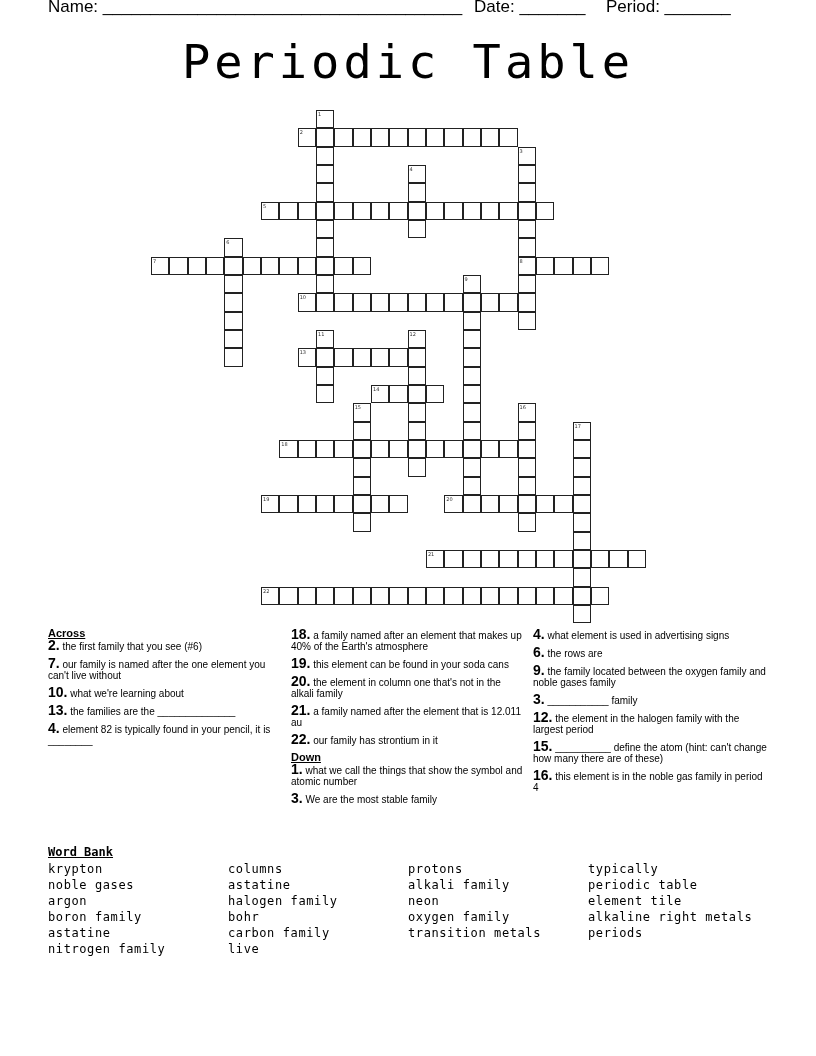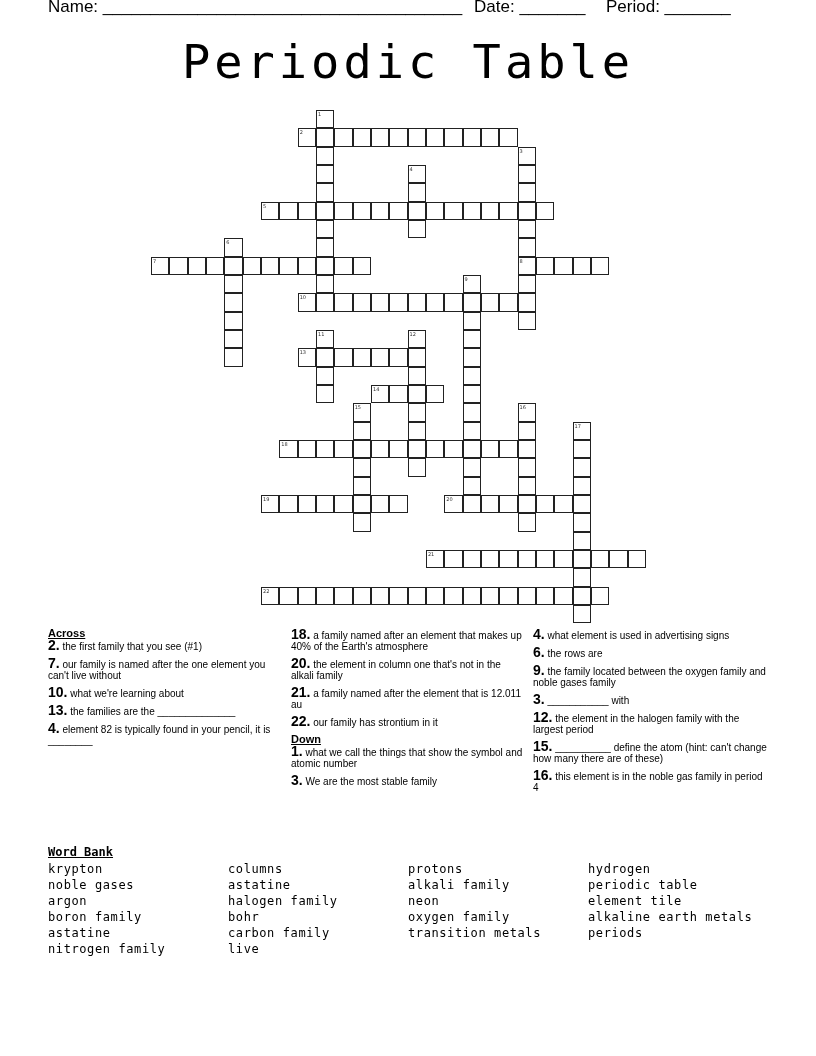--- a/index.html
+++ b/index.html
@@ -271,42 +271,43 @@
     <div class="cell" style="left: 329.94px; top: 476.58px;"></div>
     <div class="cell" style="left: 348.27px; top: 476.58px;"></div>
     <div class="cell" style="left: 366.6px; top: 476.58px;"></div>
     <div class="cell" style="left: 384.93px; top: 476.58px;"></div>
     <div class="cell" style="left: 403.26px; top: 476.58px;"></div>
     <div class="cell" style="left: 439.92px; top: 476.58px;"></div>
   </div>
 
 <div class="clues col" style="left:48px; top:628px;">
   <div class="sect">Across</div>
-  <div class="clue"><b>2.</b> <span>the first family that you see (#1)</span></div>
+  <div class="clue"><b>2.</b> <span>the first family that you see (#6)</span></div>
   <div class="clue"><b>7.</b> <span>our family is named after the one element you can't live without</span></div>
   <div class="clue"><b>10.</b> <span>what we're learning about</span></div>
   <div class="clue"><b>13.</b> <span>the families are the ______________</span></div>
   <div class="clue"><b>4.</b> <span>element 82 is typically found in your pencil, it is ________</span></div>
 </div>
 
 <div class="clues col" style="left:291px; top:629px;">
   <div class="clue"><b>18.</b> <span>a family named after an element that makes up 40% of the Earth's atmosphere</span></div>
+  <div class="clue"><b>19.</b> <span>this element can be found in your soda cans</span></div>
   <div class="clue"><b>20.</b> <span>the element in column one that's not in the alkali family</span></div>
   <div class="clue"><b>21.</b> <span>a family named after the element that is 12.011 au</span></div>
   <div class="clue"><b>22.</b> <span>our family has strontium in it</span></div>
   <div class="sect">Down</div>
   <div class="clue"><b>1.</b> <span>what we call the things that show the symbol and atomic number</span></div>
   <div class="clue"><b>3.</b> <span>We are the most stable family</span></div>
 </div>
 
 <div class="clues col" style="left:533px; top:629px;">
   <div class="clue"><b>4.</b> <span>what element is used in advertising signs</span></div>
   <div class="clue"><b>6.</b> <span>the rows are</span></div>
   <div class="clue"><b>9.</b> <span>the family located between the oxygen family and noble gases family</span></div>
-  <div class="clue"><b>3.</b> <span>___________ with</span></div>
+  <div class="clue"><b>3.</b> <span>___________ family</span></div>
   <div class="clue"><b>12.</b> <span>the element in the halogen family with the largest period</span></div>
   <div class="clue"><b>15.</b> <span>__________ define the atom (hint: can't change how many there are of these)</span></div>
   <div class="clue"><b>16.</b> <span>this element is in the noble gas family in period 4</span></div>
 </div>
 
 <div class="wb-title">Word Bank</div>
 <div class="wb-col" style="left:48px;">
   <div>krypton</div>
   <div>noble gases</div>
   <div>argon</div>
@@ -323,18 +324,18 @@
   <div>live</div>
 </div>
 <div class="wb-col" style="left:408px;">
   <div>protons</div>
   <div>alkali family</div>
   <div>neon</div>
   <div>oxygen family</div>
   <div>transition metals</div>
 </div>
 <div class="wb-col" style="left:588px;">
-  <div>hydrogen</div>
+  <div>typically</div>
   <div>periodic table</div>
   <div>element tile</div>
-  <div>alkaline earth metals</div>
+  <div>alkaline right metals</div>
   <div>periods</div>
 </div>
 
 </body></html>

